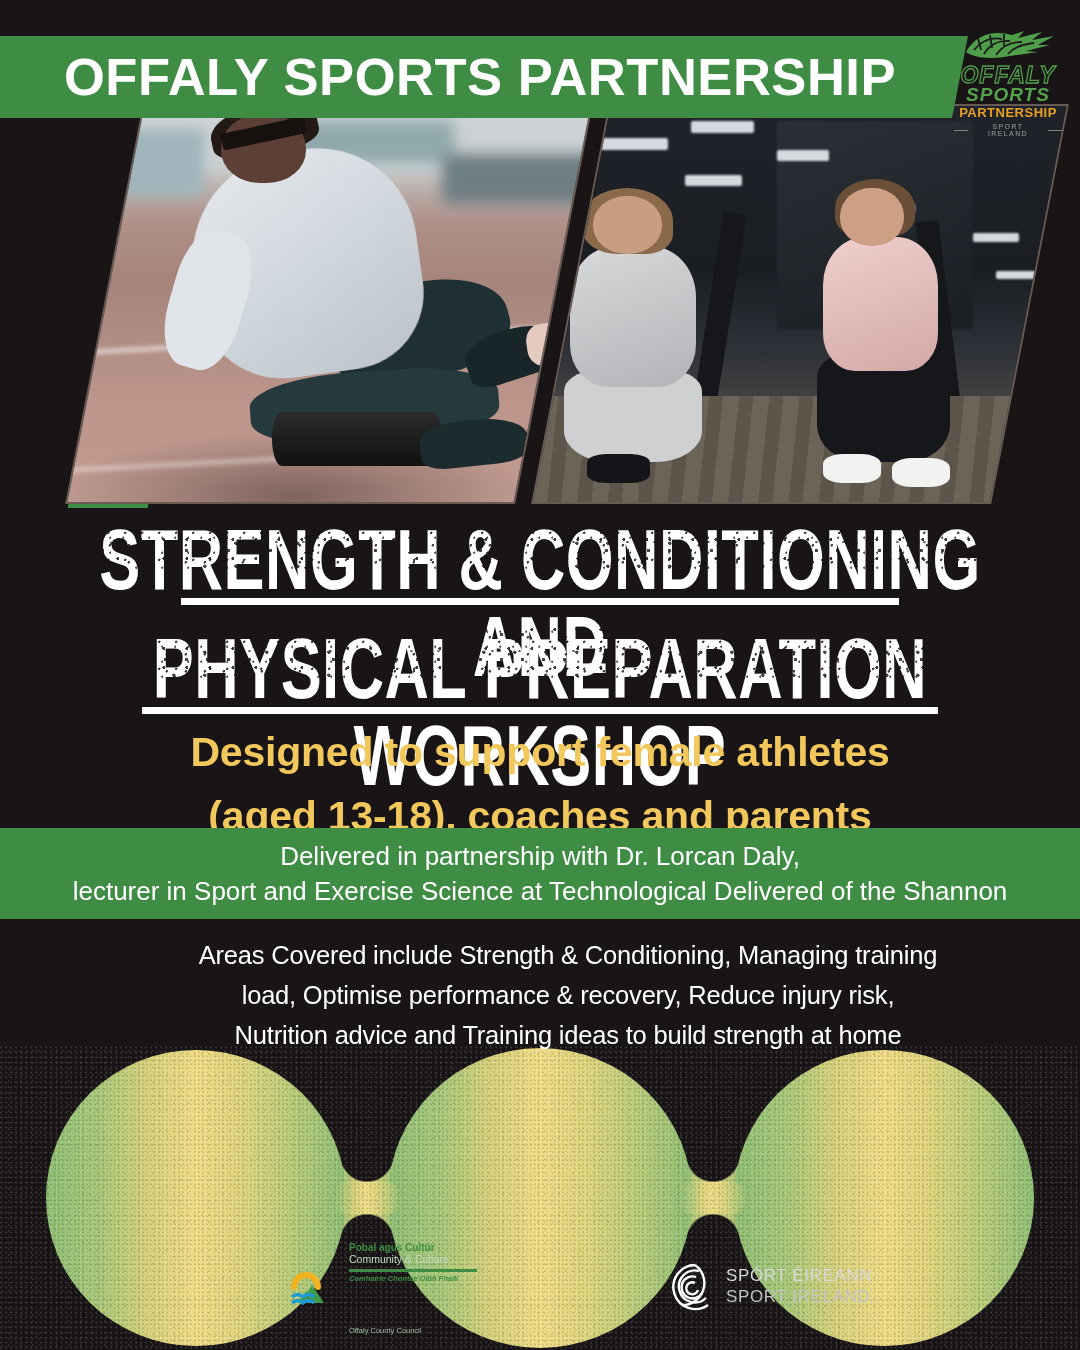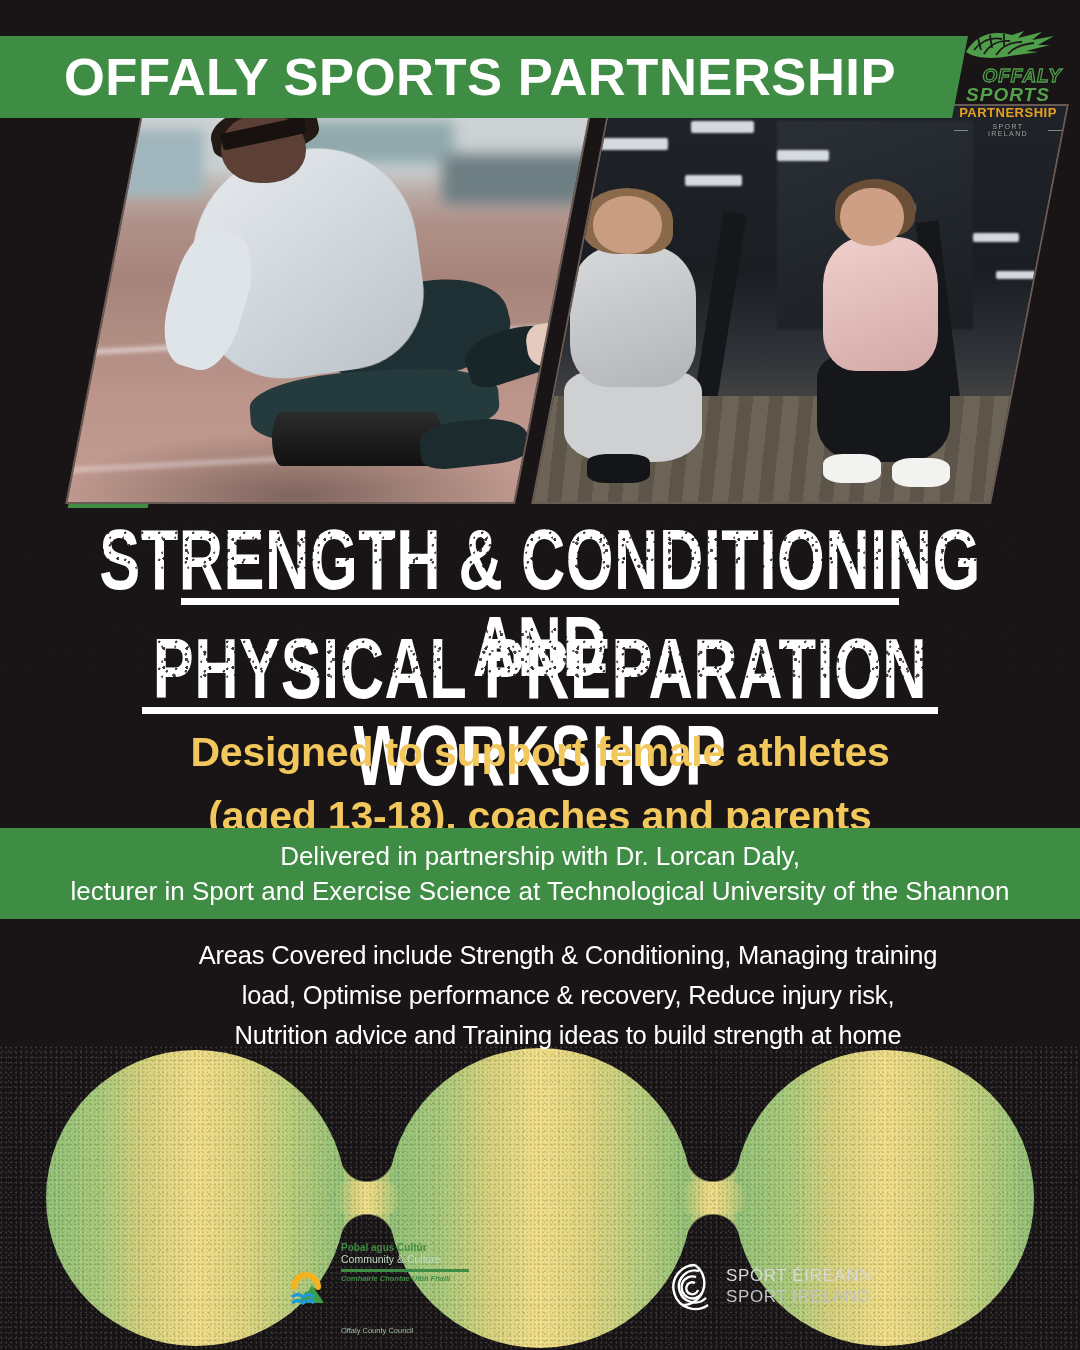--- a/index.html
+++ b/index.html
@@ -54,26 +54,25 @@
     height:110px;
     z-index:7;
     text-align:center;
   }
   .osp-swoosh{
     height:40px;
     width:100%;
     position:relative;
   }
   .osp-l1{
-    font-size:19px;font-weight:800;letter-spacing:1px;
+    font-size:23px;font-weight:800;letter-spacing:1px;
     color:transparent;
     -webkit-text-stroke:1.3px #4f9e4a;
     font-style:italic;
     line-height:19px;
-    text-align:right;
   }
   .osp-l2{
     font-size:19px;font-weight:800;letter-spacing:1px;
     color:#54a24b;font-style:italic;line-height:20px;
   }
   .osp-l3{
     font-size:13px;font-weight:800;letter-spacing:0.5px;
     color:#e8a020;line-height:15px;
   }
   .osp-l4{
@@ -296,21 +295,21 @@
   .bl-3{ left:740px; top:1136px; width:320px; }
   .bl-1,.bl-2,.bl-3{ position:absolute; }
   sup{ font-size:0.6em; vertical-align:super; }
 
   
   .occ-logo{
     position:absolute;
     left:288px; top:1252px;
     width:200px; height:74px;
     z-index:9;
-    display:flex; align-items:center; gap:9px;
+    display:flex; align-items:center; gap:17px;
   }
   .occ-mark{ width:44px; height:44px; position:relative; flex:0 0 44px; }
   .occ-txt{ line-height:1.12; }
   .occ-t1{ color:#3f8c44; font-size:10px; font-weight:700; }
   .occ-t2{ color:#bfd9c2; font-size:10.5px; }
   .occ-bar{ height:2.5px; background:#3f8c44; margin:4px 0 3px 0; width:128px; }
   .occ-t3{ color:#3f8c44; font-size:7.5px; font-weight:700; font-style:italic; }
   .occ-t4{ color:#9fbfa3; font-size:7.5px;margin-top:44px; }
 
   .si-logo{
@@ -428,21 +427,21 @@
     <div class="mt-rule mt-rule-2"></div>
   </div>
 
   <div class="subtitle">
     <div>Designed to support female athletes</div>
     <div>(aged 13-18), coaches and parents</div>
   </div>
 
   <div class="green-band">
     <div>Delivered in partnership with Dr. Lorcan Daly,</div>
-    <div>lecturer in Sport and Exercise Science at Technological University of the Shannon</div>
+    <div>lecturer in Sport and Exercise Science at Technological Delivered of the Shannon</div>
   </div>
 
   <div class="areas">
     <div>Areas Covered include Strength &amp; Conditioning, Managing training</div>
     <div>load, Optimise performance &amp; recovery, Reduce injury risk,</div>
     <div>Nutrition advice and Training ideas to build strength at home</div>
   </div>
 
   <div class="blob-wrap">
     <svg class="blob-svg" viewBox="0 0 1080 304" preserveAspectRatio="none">

